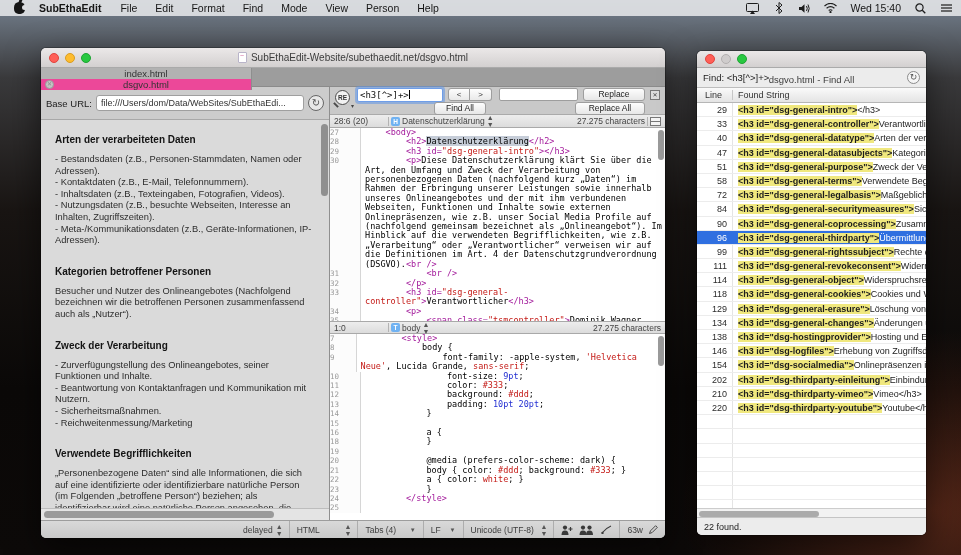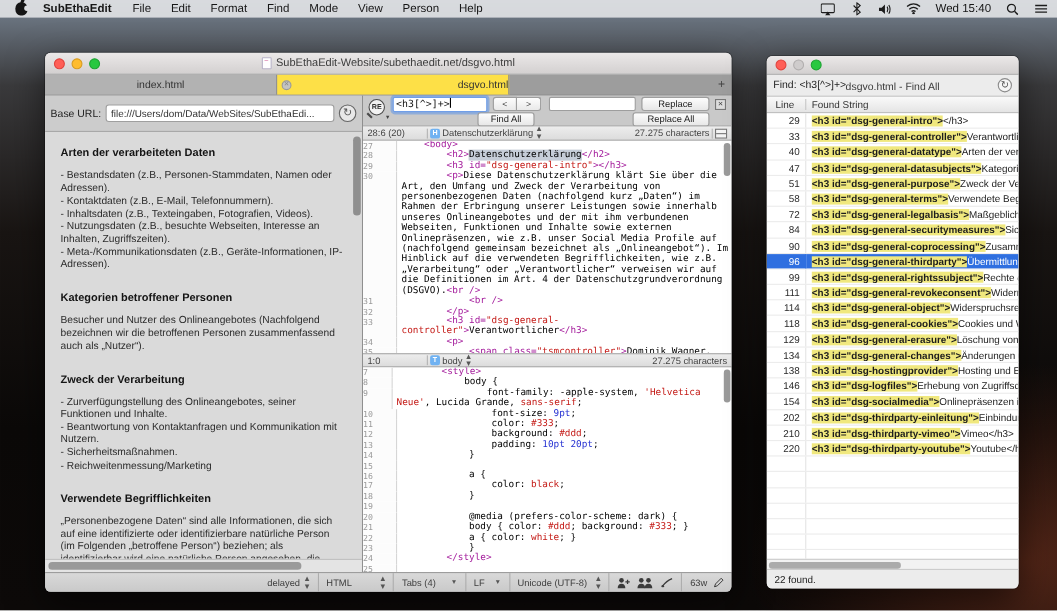--- a/index.html
+++ b/index.html
@@ -29,23 +29,23 @@
   .light{ width:10px; height:10px; border-radius:50%; }
   .l-red{ background:#ff5f57; border:1px solid #e0443e; }
   .l-yellow{ background:#febc2e; border:1px solid #d89c22; }
   .l-green{ background:#28c840; border:1px solid #1ea433; }
   .l-off{ background:#cfcccc; border:1px solid #b2afaf; }
   .win-title{ flex:1; text-align:center; font-size:10px; color:#3c3c3c; display:flex; justify-content:center; align-items:center; gap:4px; }
   .doc-ic{ width:9px; height:11px; background:#fff; border:1px solid #b9b4c9; border-radius:1px; position:relative; }
   .doc-ic:before{ content:"~"; position:absolute; left:1px; top:-1px; font-size:7px; color:#d4699e; }
   
   #main-win{ left:41px; top:48px; width:624px; height:490px; display:flex; flex-direction:column; }
-  .tabbar{ height:19px; background:#9d9d9d; display:flex; border-bottom:1px solid #8b8b8b; font-size:9.5px; color:#333; }
+  .tabbar{ height:19px; background:#9d9d9d; display:flex; border-bottom:1px solid #8b8b8b; font-size:9.5px; color:#333;flex-direction:column; }
   .tab{ width:211px; display:flex; align-items:center; justify-content:center; background:#b2b2b2; border-right:1px solid #8e8e8e; position:relative; }
-  .tab.active{ background:#fde047;justify-content:flex-end; }
+  .tab.active{ background:#ec4899; }
   .tab-close{ position:absolute; left:4px; width:9px; height:9px; border-radius:50%; border:1px solid #9a9a9a; color:#8a8a8a; font-size:6px; line-height:7px; text-align:center; background:#c3c3c3;}
   .tab-add{ margin-left:auto; width:18px; display:flex; align-items:center; justify-content:center; color:#444; font-size:11px; }
   .mw-content{ flex:1; display:flex; min-height:0; }
   
   .left-pane{ width:289px; display:flex; flex-direction:column; border-right:1px solid #8f8f8f; background:#d9d9d9; min-height:0;}
   .baseurl-row{ height:26px; background:#cccccc; border-bottom:1px solid #a8a8a8; display:flex; align-items:center; padding:16px 5px; gap:4px; }
   .baseurl-row label{ font-size:9.5px; color:#222; white-space:nowrap; }
   .baseurl-field{ flex:1; height:16px; background:#fff; border:1px solid #9f9f9f; border-radius:3px; font-size:9px; color:#333; padding:0 4px; line-height:14px; white-space:nowrap; overflow:hidden; }
   .refresh-btn{ width:16px; height:16px; border-radius:50%; border:1.5px solid #666; color:#555; background:#e8e8e8; font-size:10px; line-height:13px; text-align:center; }
   .preview{ position:relative; flex:1; overflow:hidden; background:#dadada; padding:4px 16px 0 14px; min-height:0;}
@@ -355,24 +355,20 @@
             </div>
             <div class="code-line">
               <span class="ln">15</span>
               <span class="lc"><span></span></span>
             </div>
             <div class="code-line">
               <span class="ln">16</span>
               <span class="lc"><span>            a {</span></span>
             </div>
             <div class="code-line">
-              <span class="ln">17</span>
-              <span class="lc"><span>                color: </span><span class="s">black</span><span>;</span></span>
-            </div>
-            <div class="code-line">
               <span class="ln">18</span>
               <span class="lc"><span>            }</span></span>
             </div>
             <div class="code-line">
               <span class="ln">19</span>
               <span class="lc"><span></span></span>
             </div>
             <div class="code-line">
               <span class="ln">20</span>
               <span class="lc"><span>            @media (prefers-color-scheme: dark) {</span></span>

